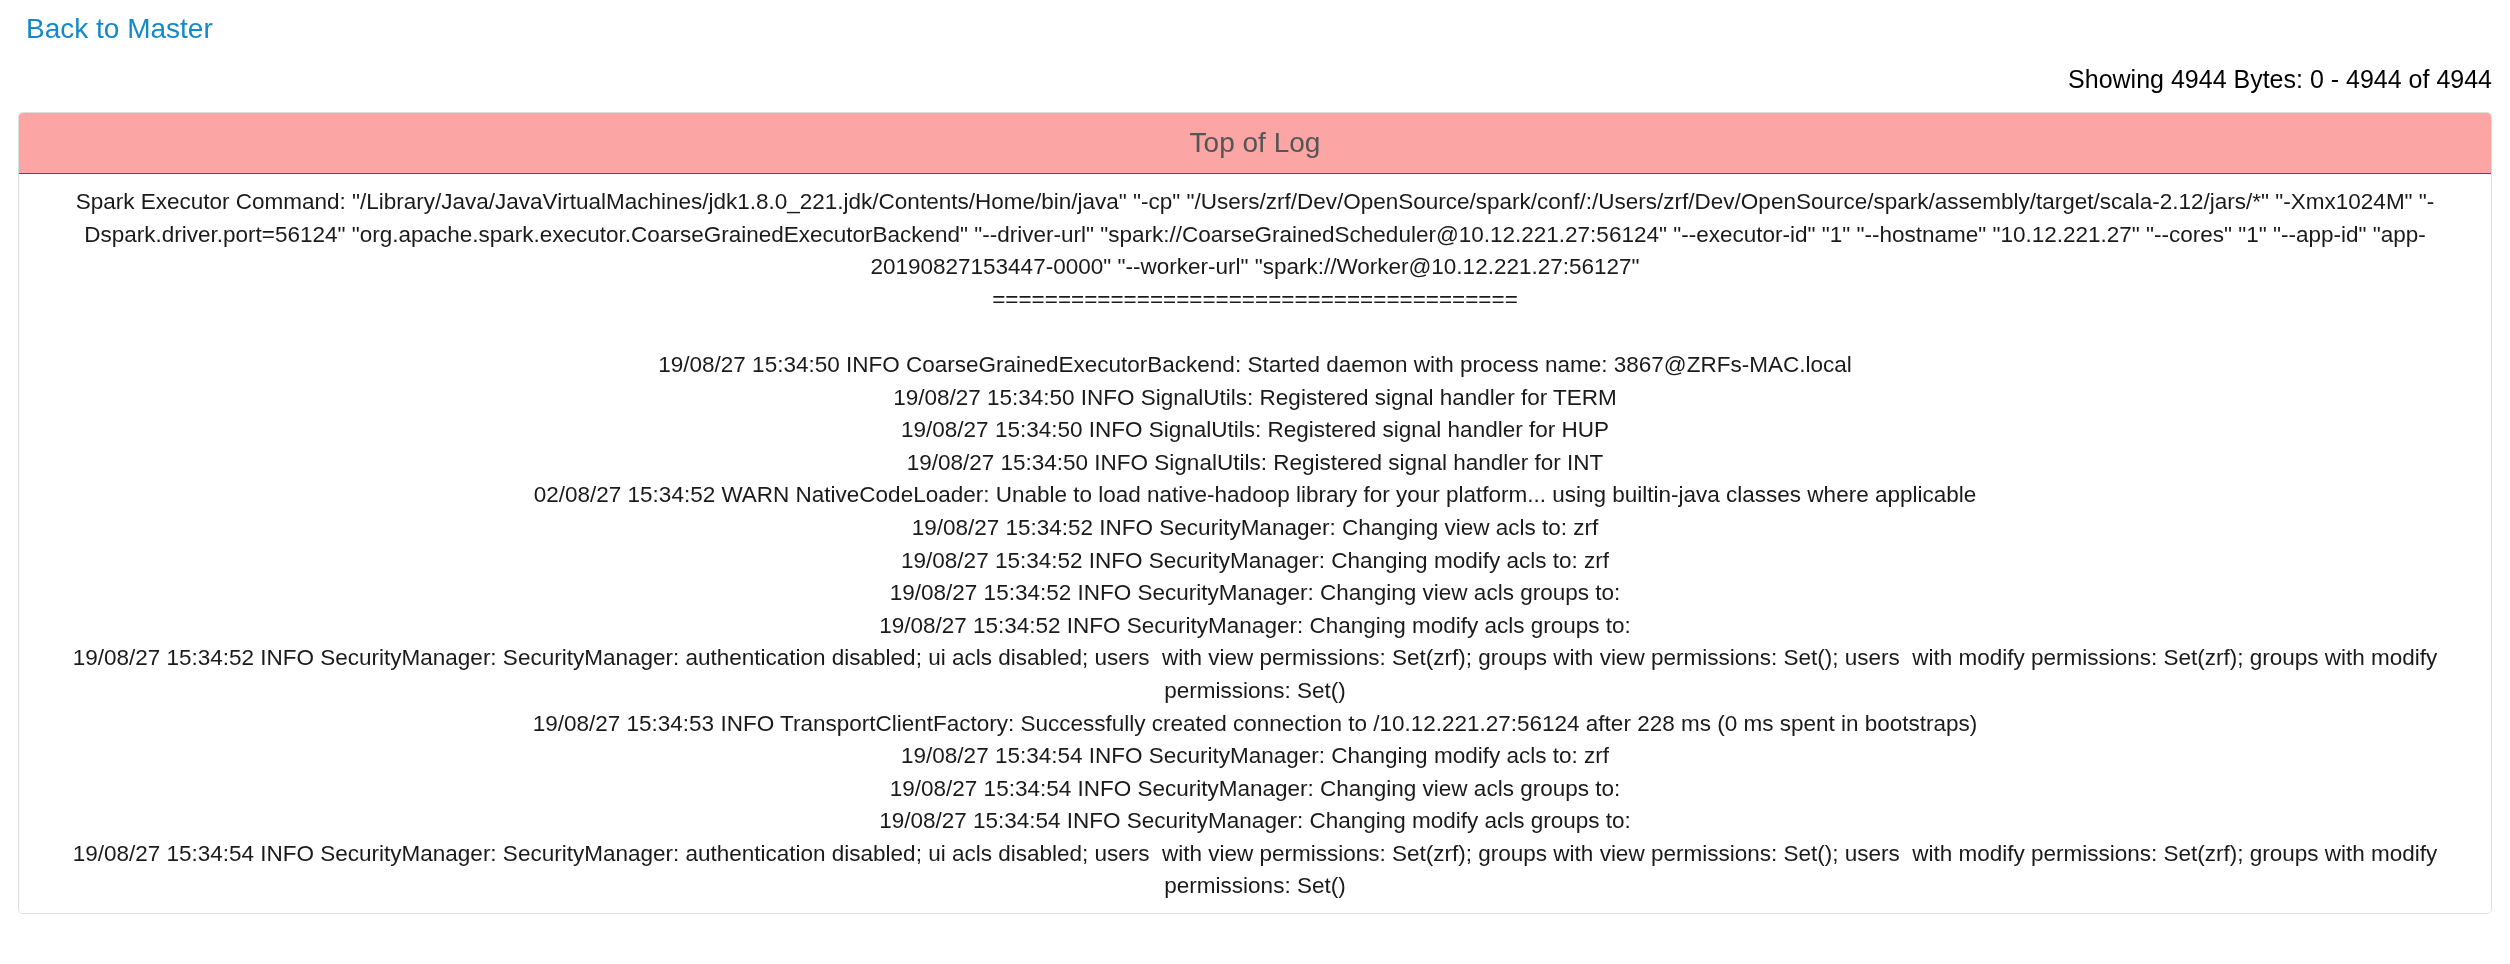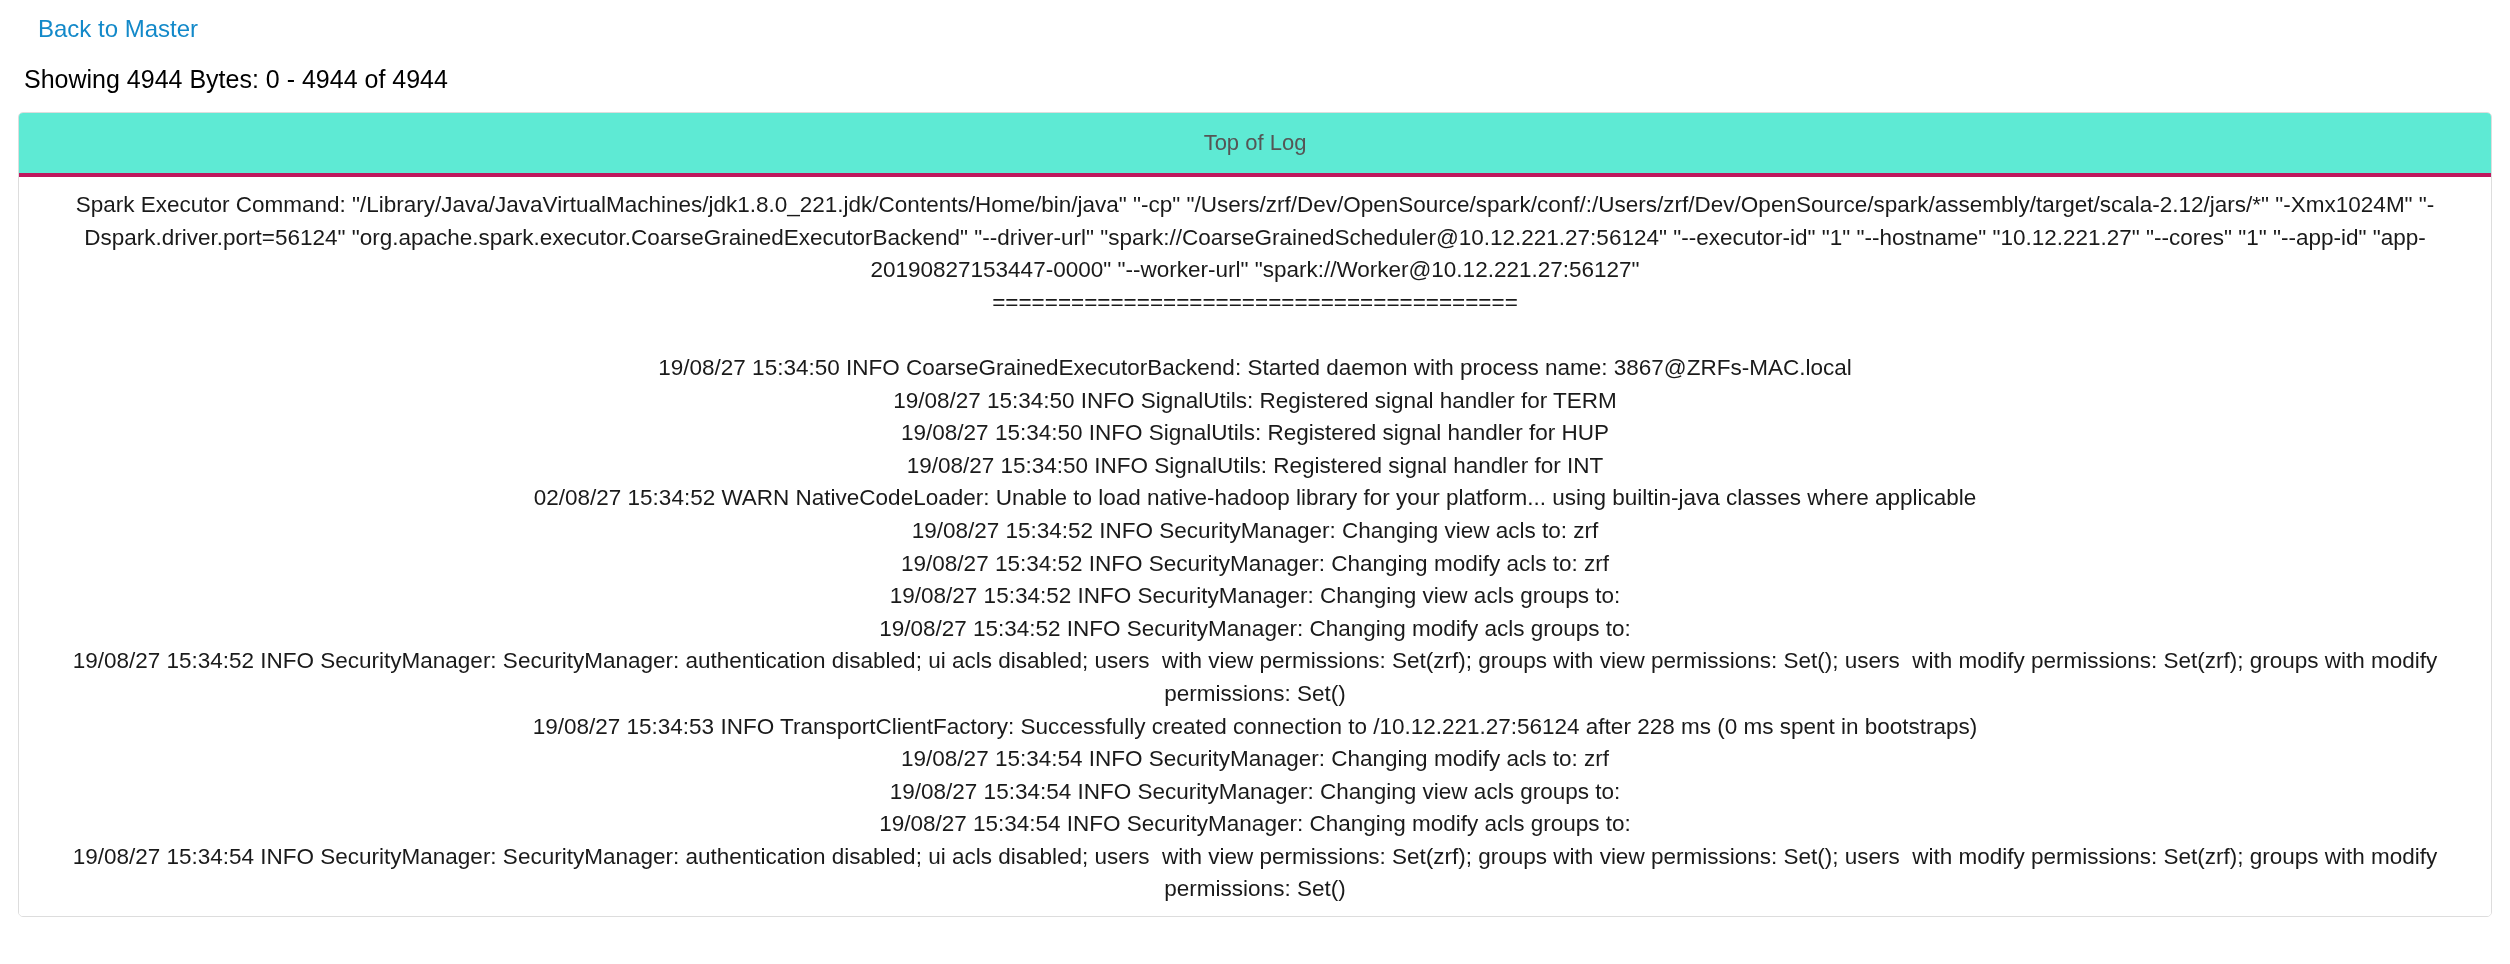--- a/index.html
+++ b/index.html
@@ -14,45 +14,46 @@
     overflow: hidden;
     color: #000000;
   }
   .page {
     padding: 14px 18px 0 18px;
     box-sizing: border-box;
   }
   .back-link {
     display: inline-block;
     color: #1389c9;
-    font-size: 24px;
+    font-size: 28px;
     line-height: 30px;
     text-decoration: none;
     cursor: pointer;
-    margin-left: 20px;
+    margin-left: 8px;
   }
   .showing-line {
     margin-top: 20px;
     margin-left: 6px;
     font-size: 25px;
     line-height: 30px;
     color: #000000;
+    text-align: right;
   }
   .log-panel {
     margin-top: 18px;
     border: 1px solid #dddddd;
     border-radius: 5px;
     background: #ffffff;
     overflow: hidden;
   }
   .log-panel-header {
-    background: #5eead4;
-    border-bottom: 4px solid #be185d;
+    background: #fca5a5;
+    border-bottom: 1px solid #be185d;
     text-align: center;
-    font-size: 22px;
+    font-size: 28px;
     line-height: 32px;
     padding: 14px 0 14px 0;
     color: #555555;
     cursor: pointer;
     user-select: none;
   }
   .log-body {
     padding: 12px 16px 10px 16px;
     font-size: 22.5px;
     line-height: 32.6px;

